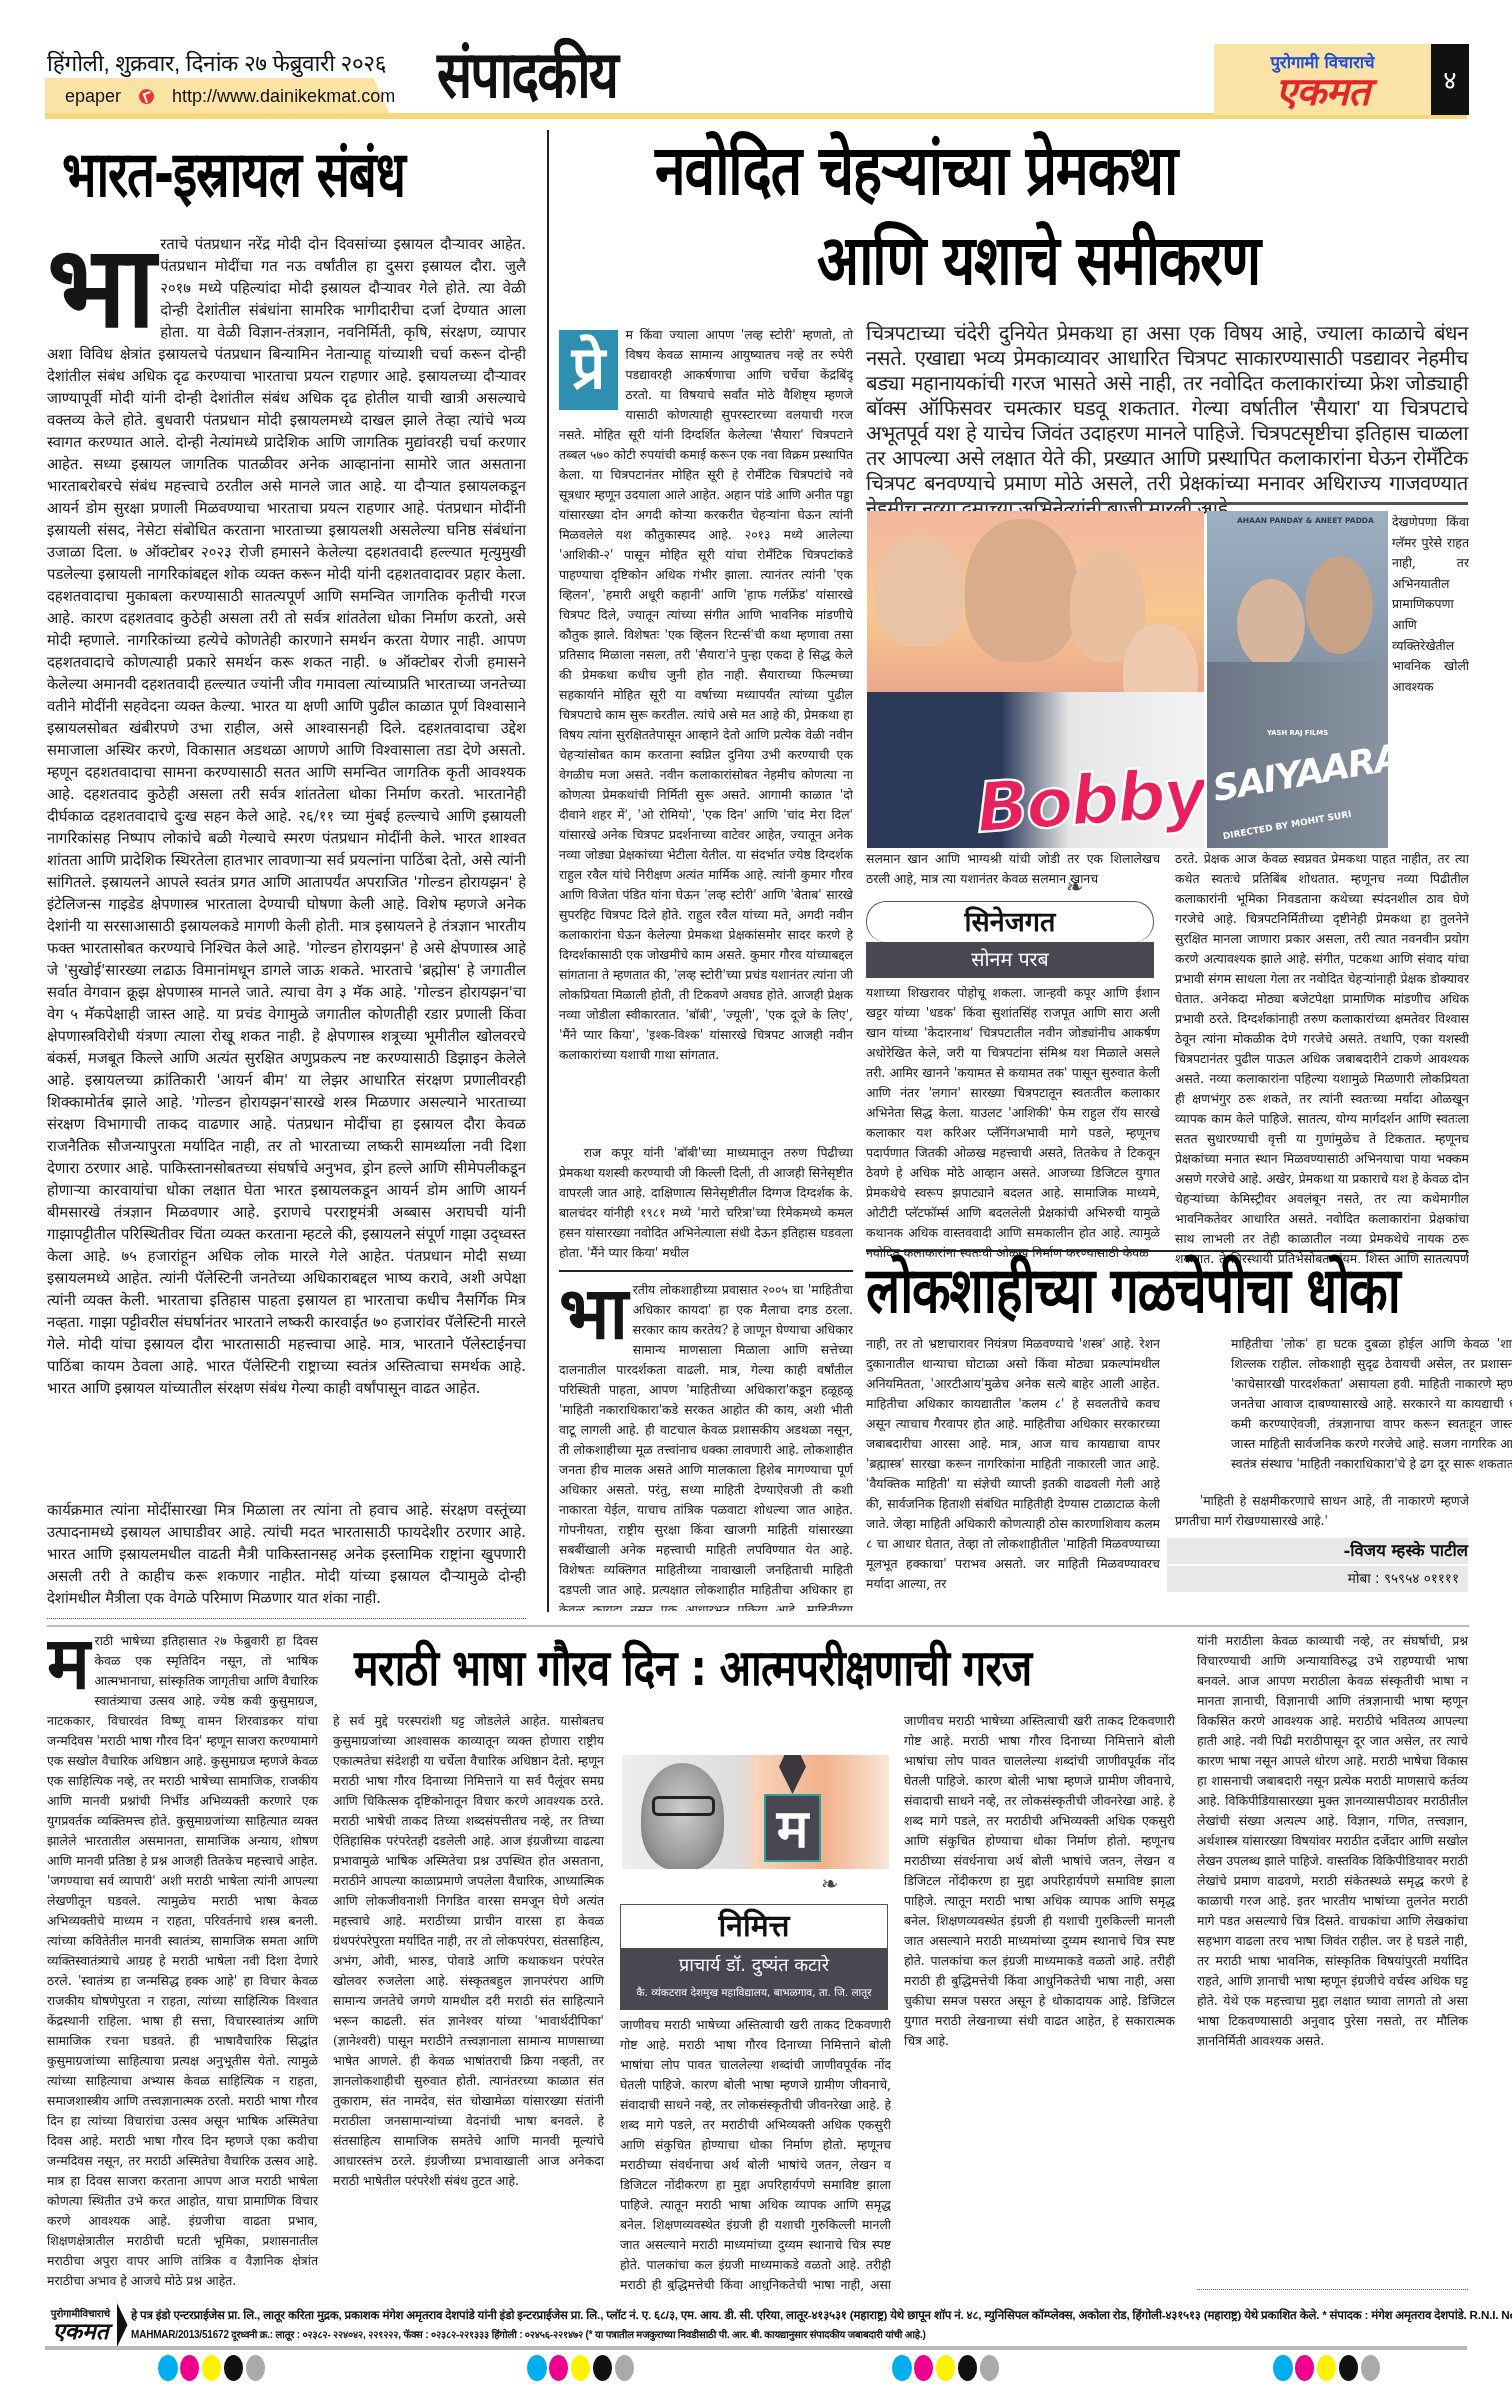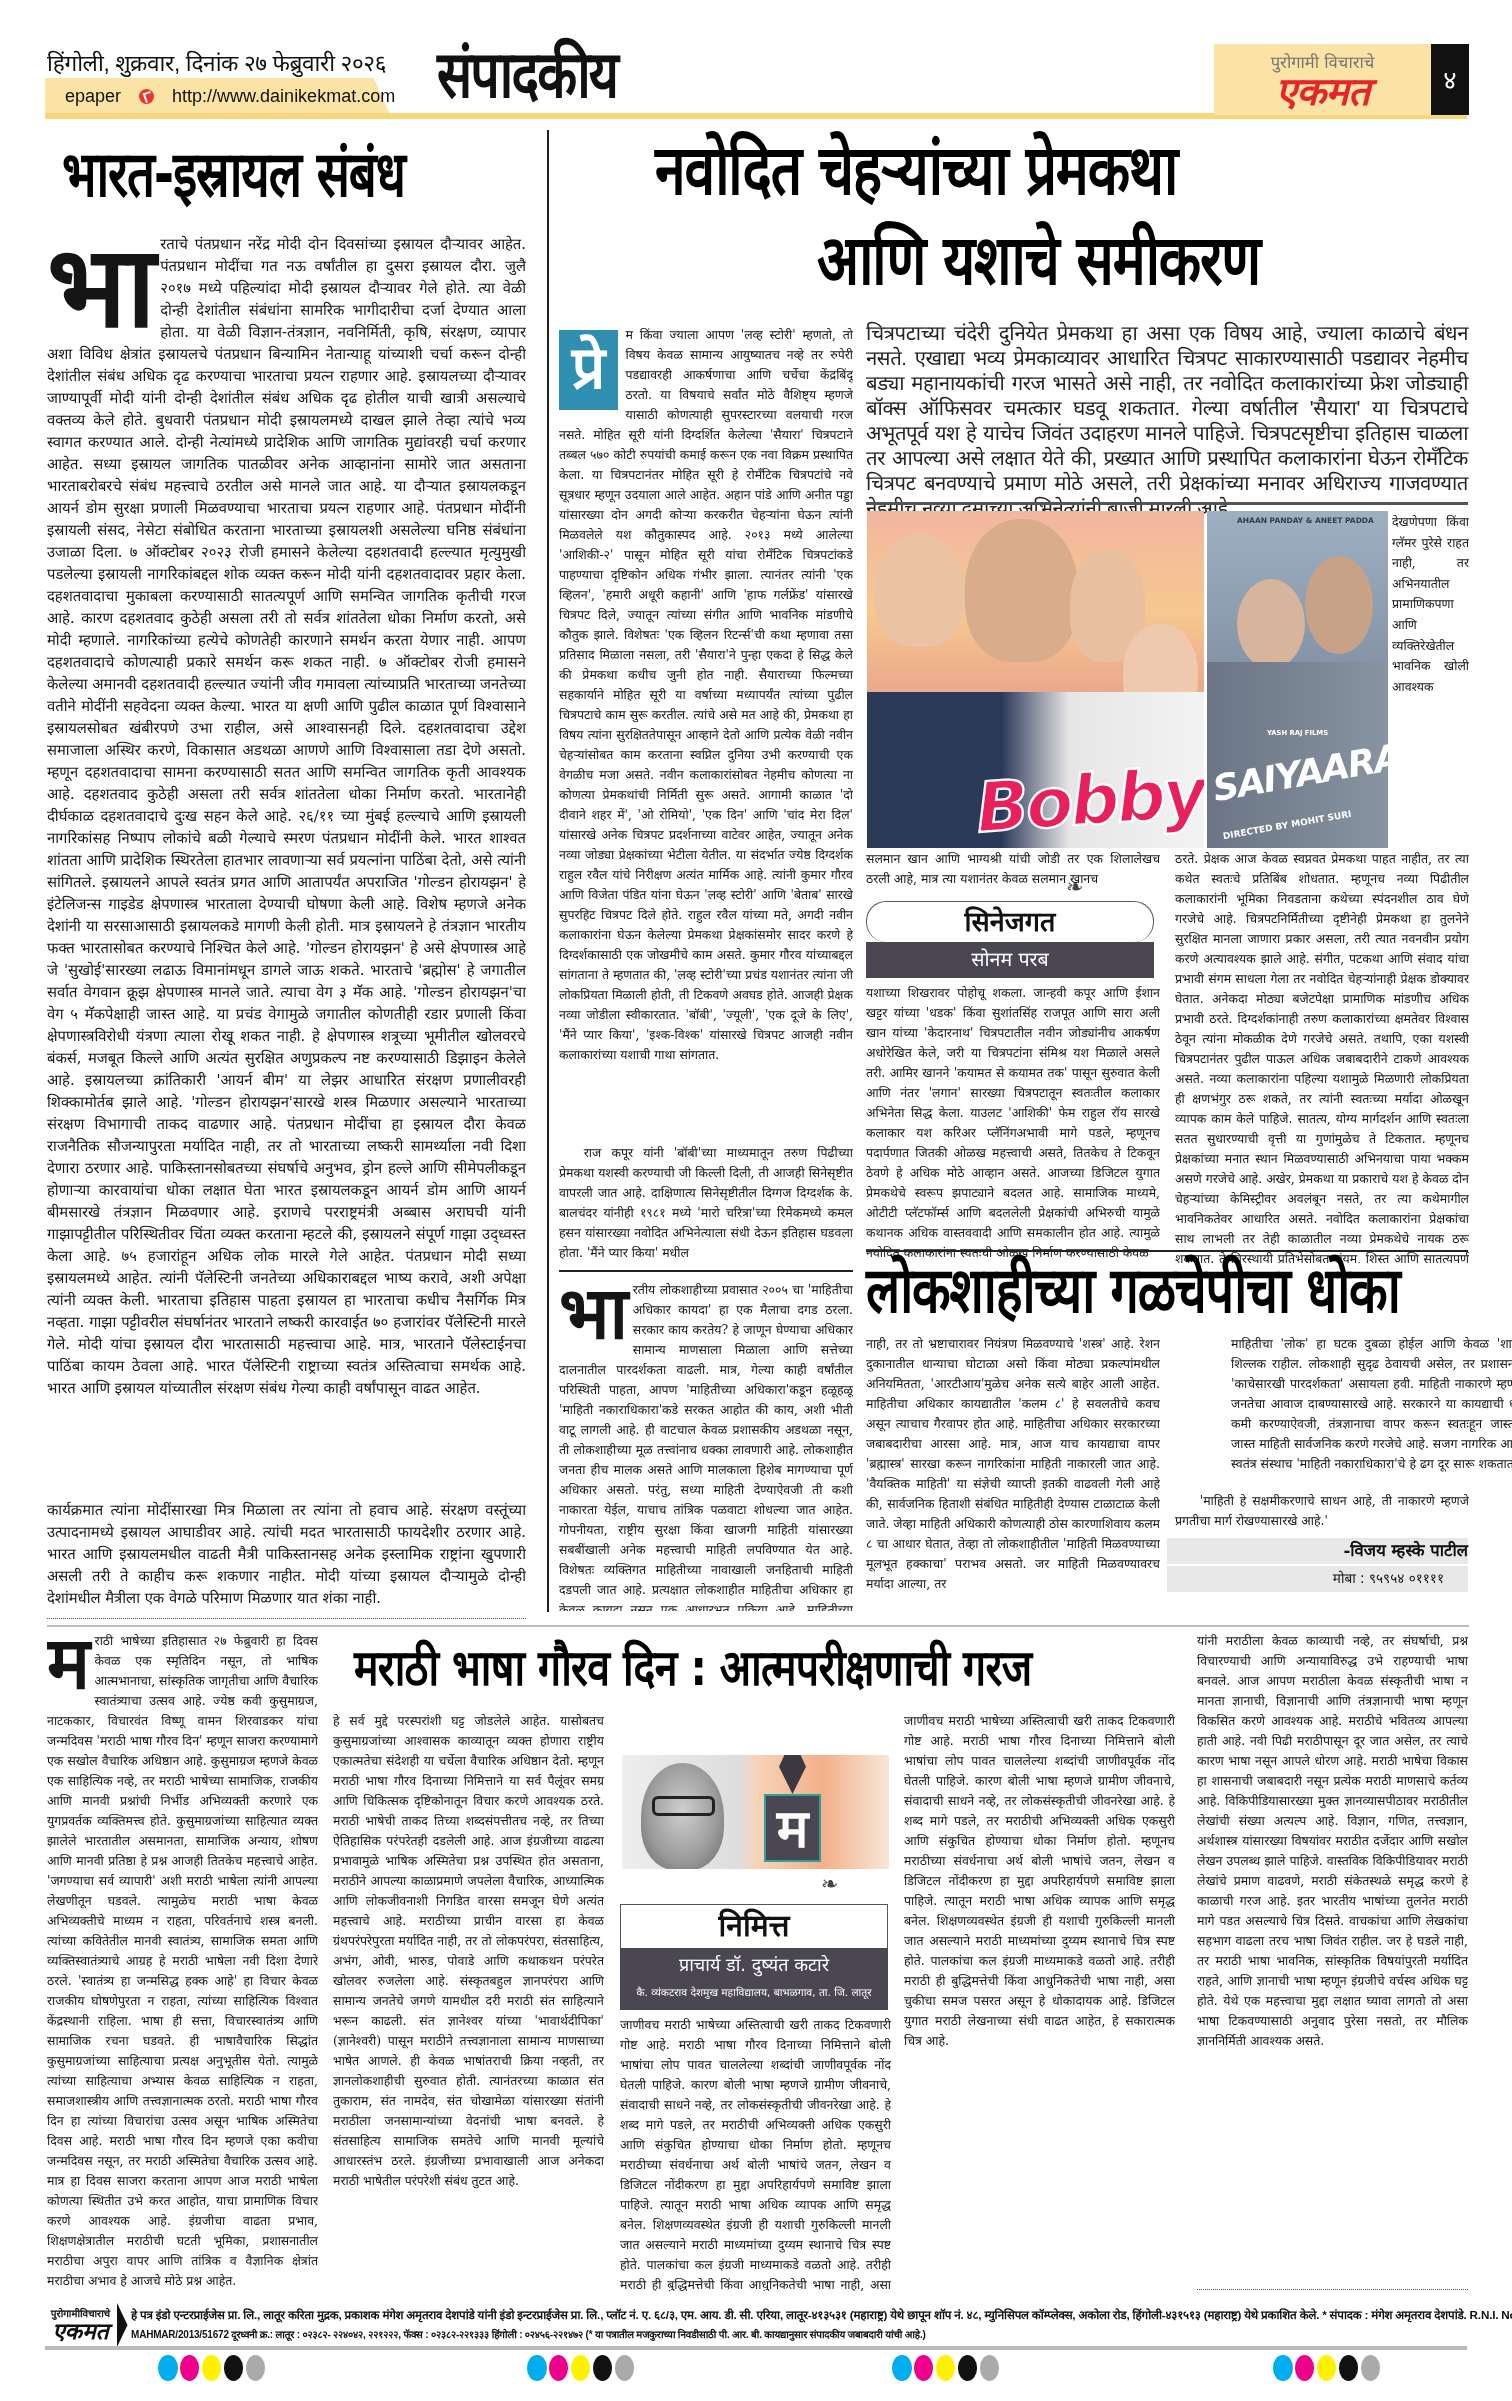--- a/index.html
+++ b/index.html
@@ -10,21 +10,21 @@
   
   #hdr-date { left: 47px; top: 47px; font-size: 22.6px; font-family: "Liberation Sans", sans-serif; letter-spacing: -0.4px; }
   #hdr-bar { left: 45px; top: 78px; width: 346px; height: 39px; background: #fbe3a6;
     clip-path: polygon(0 0, 95% 0, 100% 100%, 0 100%); }
   #hdr-epaper { left: 65px; top: 86px; font-size: 18px; font-family: "Liberation Sans", sans-serif; display:flex; align-items:center; gap:18px; }
   #hdr-epaper .pin { width: 15px; height: 15px; border-radius: 50%; background: #e33; display:inline-block; position:relative; }
   #hdr-epaper .pin::after { content:""; position:absolute; left:4.5px; top:3px; width:6px; height:7.5px; border-left:2.3px solid #fff; border-top:2.3px solid #fff; transform: rotate(-20deg);}
   #hdr-rule { left: 45px; top: 113px; width: 1422px; height: 6px; background: #f7d77a; }
   #hdr-section { left: 437px; top: 42px; font-size: 65px; font-weight: 900; font-family: "DejaVu Sans", sans-serif; letter-spacing: -2.3px; line-height: 1; transform: scaleX(0.8); transform-origin: left; }
   #logo-box { left: 1214px; top: 44px; width: 217px; height: 71px; background: #fbe3a6; text-align: center; }
-  #logo-tag { font-size: 16.6px; color: #737373; font-weight: 400; margin-top: 6px; font-family: "DejaVu Sans", sans-serif; }
+  #logo-tag { font-size: 16.6px; color: #1d4ed8; font-weight: 700; margin-top: 6px; font-family: "DejaVu Sans", sans-serif; }
   #logo-name { font-size: 39px; color: #e4262b; font-weight: 900; font-style: italic; line-height: 0.95; font-family: "DejaVu Sans", sans-serif; letter-spacing: -0.8px; }
   #page-num { left: 1431px; top: 44px; width: 38px; height: 71px; background: #111; color: #fff; font-size: 25.6px; display:flex; align-items:center; justify-content:center; font-family: "DejaVu Sans", sans-serif; }
 
   
   .headline { font-family: "DejaVu Sans", sans-serif; font-weight: 900; color: #000; line-height: 1; white-space: nowrap; transform-origin: left top; }
   #h1 { left: 62px; top: 143px; font-size: 63px; transform: scaleX(0.78); letter-spacing: -1.5px; }
   #h2a { left: 655px; top: 136px; font-size: 69px; transform: scaleX(0.8); letter-spacing: -1.5px; }
   #h2b { left: 817px; top: 226px; font-size: 69px; transform: scaleX(0.8); letter-spacing: -1.5px; }
   #h3 { left: 866px; top: 1259px; font-size: 63px; transform: scaleX(0.8); letter-spacing: -1.5px; }
   #h4 { left: 354px; top: 1643px; font-size: 50px; transform: scaleX(0.82); letter-spacing: -0.8px; }
@@ -61,21 +61,21 @@
   
   .bybox { position:absolute; }
   .bybox .kicker { background:#fff; border:1.5px solid #555; border-bottom:none; text-align:center; font-family:"DejaVu Sans",sans-serif; font-weight:700; color:#111; }
   .bybox .name { background:#4a4652; color:#fff; text-align:center; font-family:"DejaVu Sans",sans-serif; }
   #byline4 { left: 620px; top: 1904px; width: 268px; }
   #byline4 .kicker { font-size: 30px; height: 44px; line-height: 42px; }
   #byline4 .name { font-size: 18px; height: 33px; line-height: 33px; }
   #byline4 .sub { background:#4a4652; color:#fff; font-size: 10.5px; text-align:center; height: 29px; line-height: 22.6px; font-family:"DejaVu Sans",sans-serif; }
 
   #byline3-name { left: 1167px; top: 1538px; width: 301px; height: 25.6px; background: #e8e8e8; text-align:right; font-size: 16.6px; font-weight: 700; line-height: 25.6px; font-family:"DejaVu Sans",sans-serif; }
-  #byline3-mob { left: 1167px; top: 1566px; width: 301px; height: 25.6px; background: #e8e8e8; text-align:right; padding-right: 24px; font-size: 13.6px; line-height: 25.6px; font-family:"DejaVu Sans",sans-serif; }
+  #byline3-mob { left: 1167px; top: 1566px; width: 301px; height: 25.6px; background: #e8e8e8; text-align:right; padding-right: 9px; font-size: 13.6px; line-height: 25.6px; font-family:"DejaVu Sans",sans-serif; }
 
   #portrait { left: 622px; top: 1755px; width: 267px; height: 114px; background: linear-gradient(90deg, #eee 0%, #ddd 44%, #f7d4bb 50%, #f3b08a 75%, #f7e6d8 100%); overflow:hidden;}
   #portrait .face { position:absolute; left: 19px; top: 7.5px; width: 83px; height: 107px; border-radius: 50% 50% 40% 40%; background: radial-gradient(ellipse at 50% 45%, #cfcfcf 0%, #9a9a9a 60%, #666 100%); }
   #portrait .glasses { position:absolute; left: 30px; top: 41px; width: 63px; height: 19.6px; border: 3.8px solid #222; border-radius: 6px; }
   #portrait .ma { position:absolute; left: 142px; top: 39px; width: 57px; height: 68px; background:#4a4652; color:#fff; font-size: 53px; font-weight:900; text-align:center; line-height: 65px; font-family:"DejaVu Sans",sans-serif; border: 2.3px solid #2aa39a; }
   #portrait .nib { position:absolute; left: 157px; top: 0; width: 27px; height: 39px; background:#3b3840; clip-path: polygon(50% 100%, 0 30%, 20% 0, 80% 0, 100% 30%); }
 
   .ornament { position:absolute; font-size: 21px; color:#444; }
 
   

